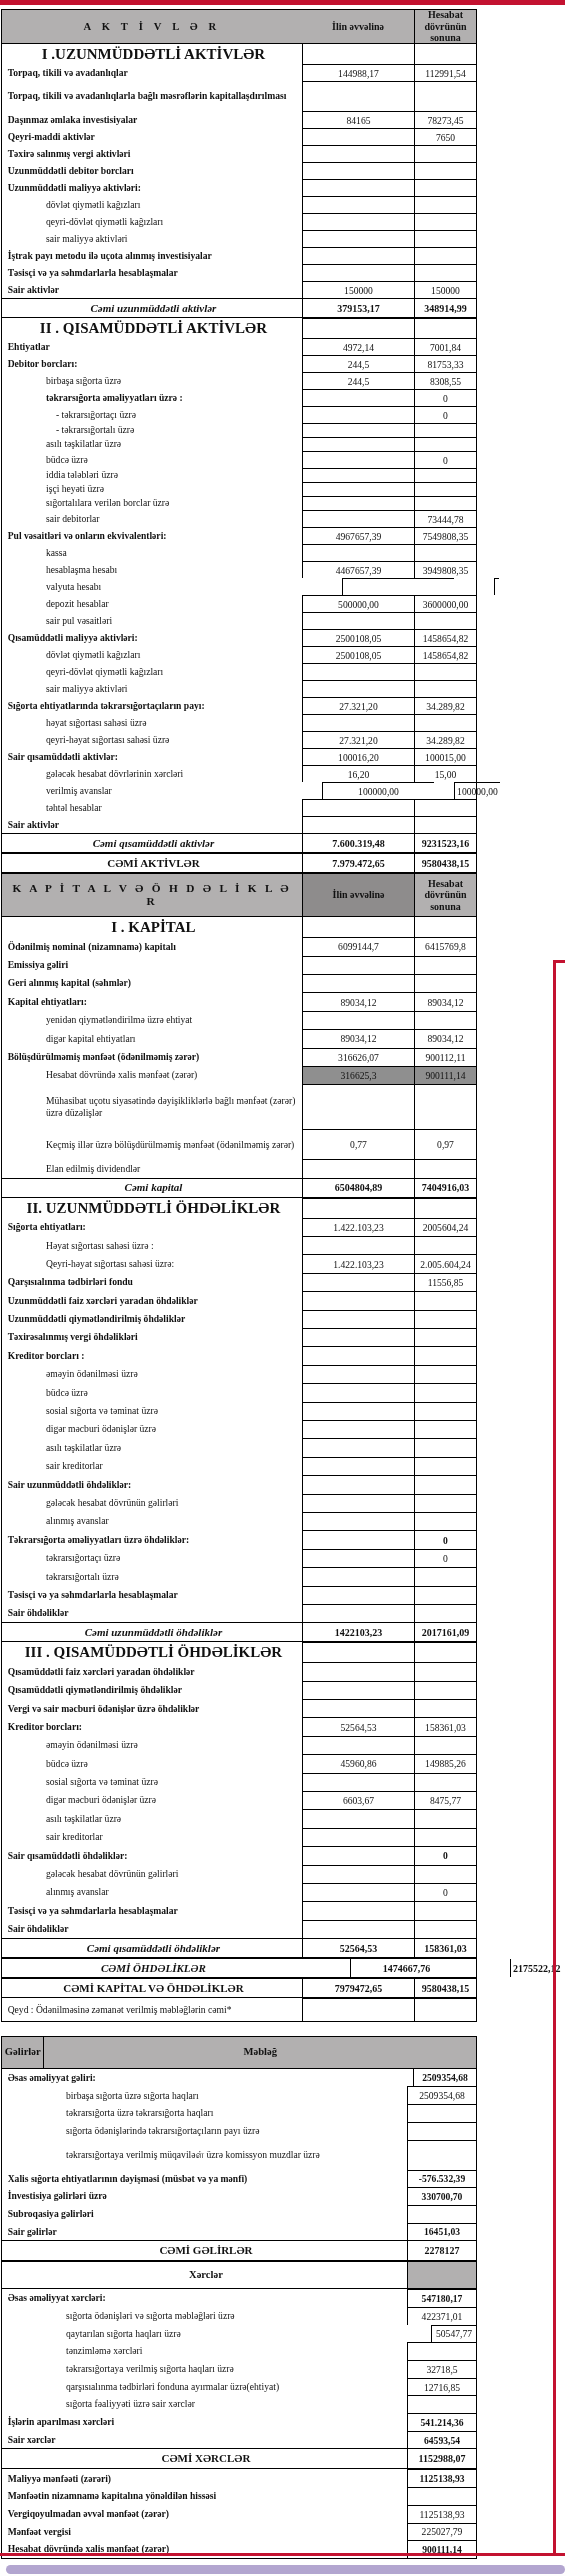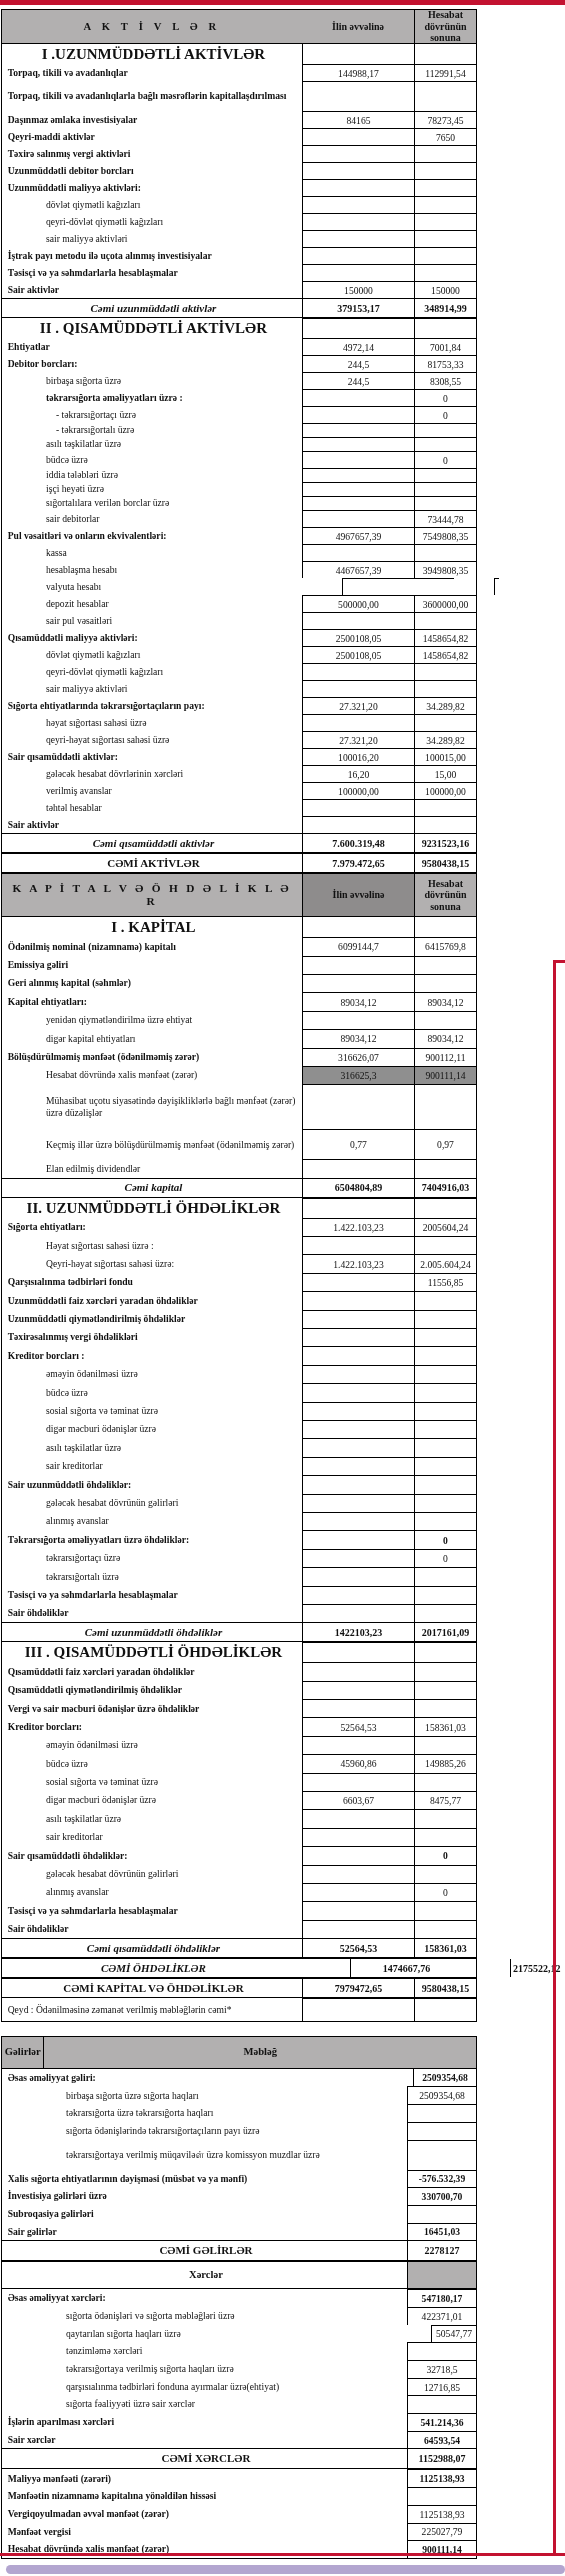--- a/index.html
+++ b/index.html
@@ -290,21 +290,21 @@
           <div class="row" style="min-height: 17px;">
             <div class="lbl b">Sair qısamüddətli aktivlər:</div>
             <div class="vc c1">100016,20</div>
             <div class="vc c2">100015,00</div>
           </div>
           <div class="row" style="min-height: 17px;">
             <div class="lbl i">gələcək hesabat dövrlərinin xərcləri</div>
             <div class="vc c1">16,20</div>
             <div class="vc c2">15,00</div>
           </div>
-          <div class="row" style="min-height: 17px;">
+          <div class="row" style="min-height: 17px; gap: 20px;">
             <div class="lbl i">verilmiş  avanslar</div>
             <div class="vc c1">100000,00</div>
             <div class="vc c2">100000,00</div>
           </div>
           <div class="row" style="min-height: 17px;">
             <div class="lbl i">təhtəl hesablar</div>
             <div class="vc c1"></div>
             <div class="vc c2"></div>
           </div>
           <div class="row" style="min-height: 17px;">

